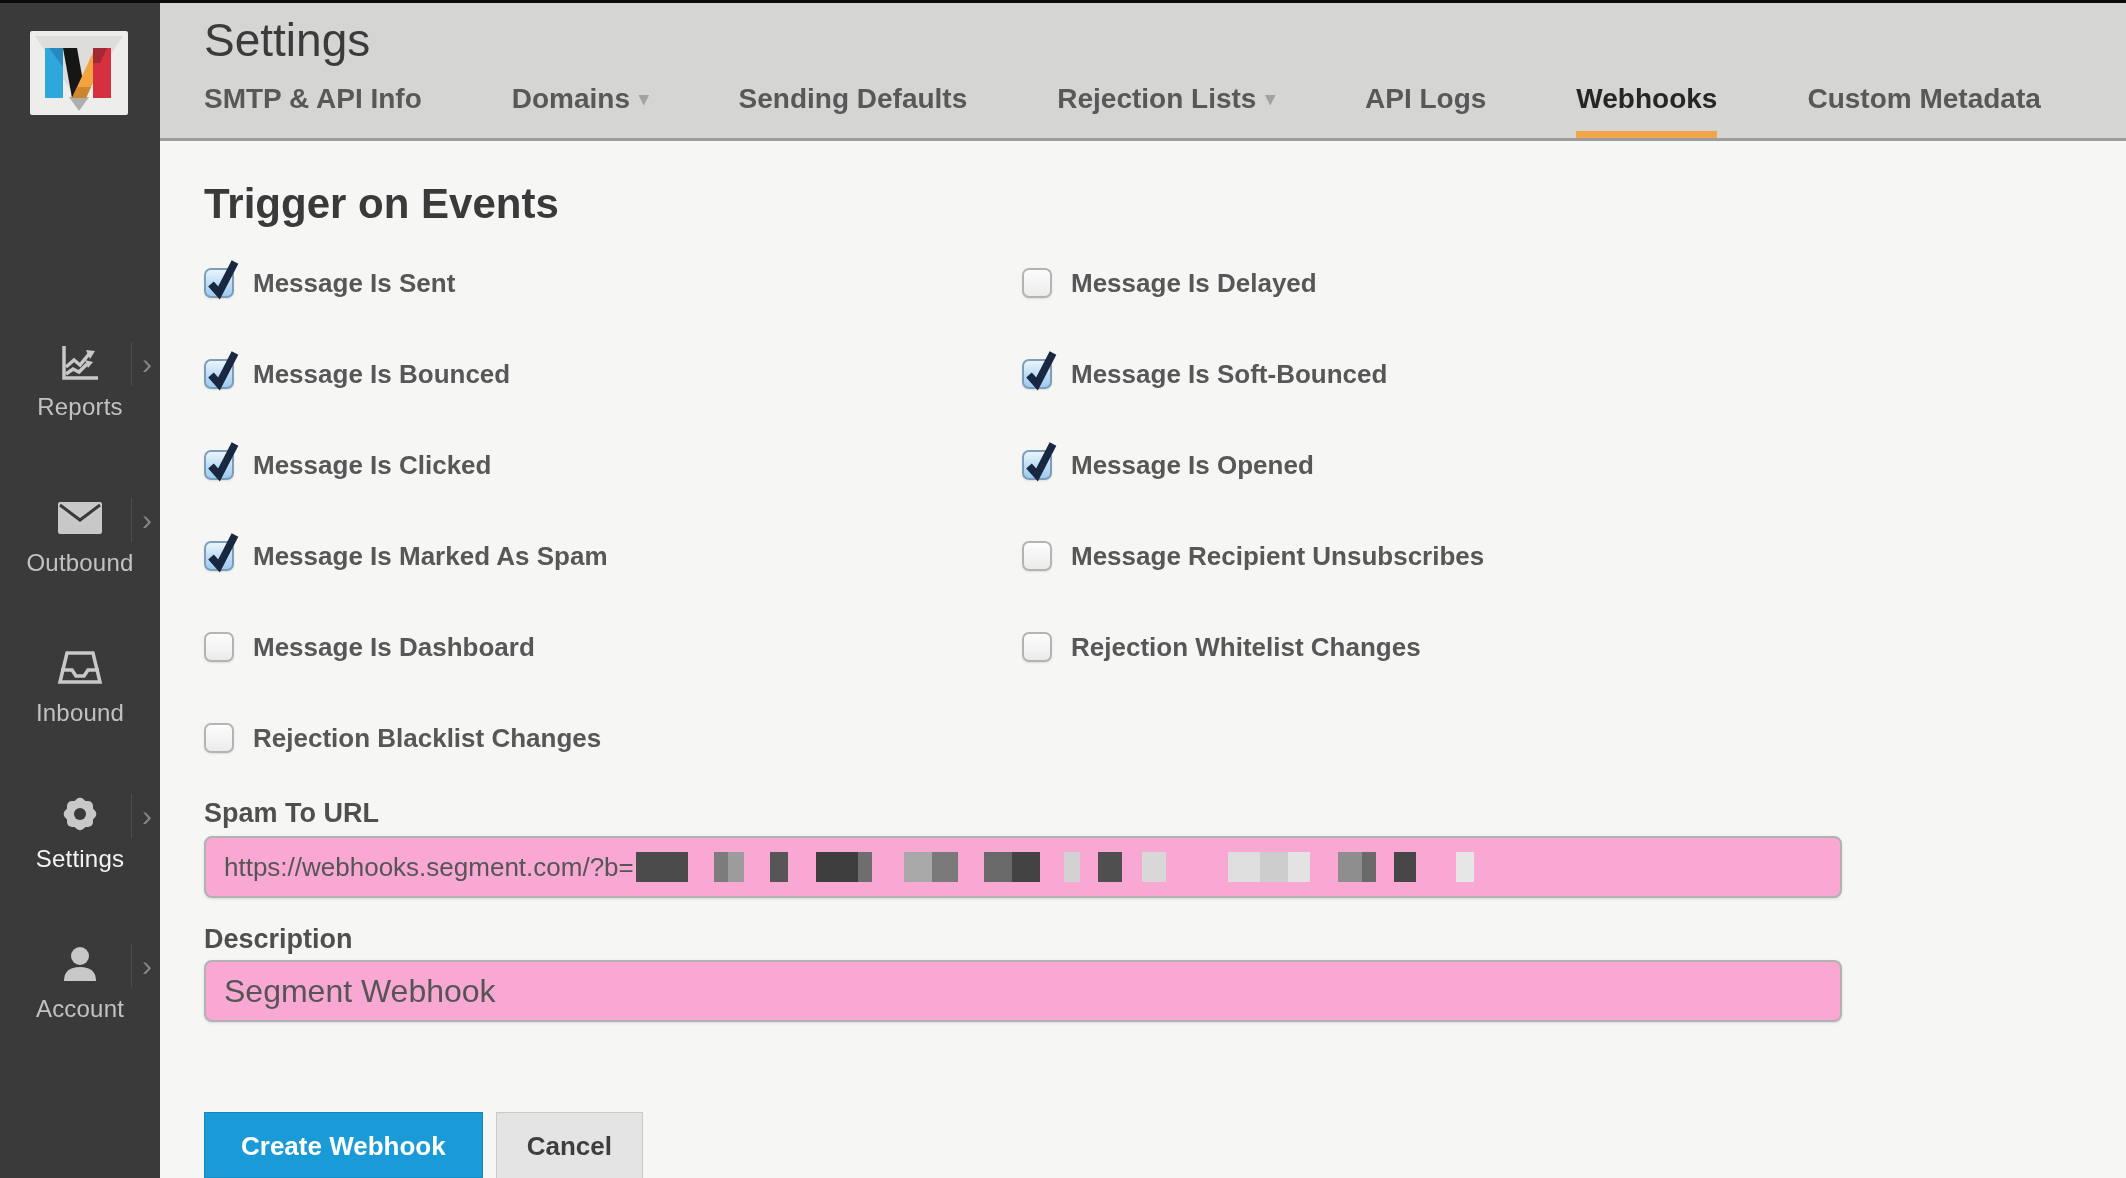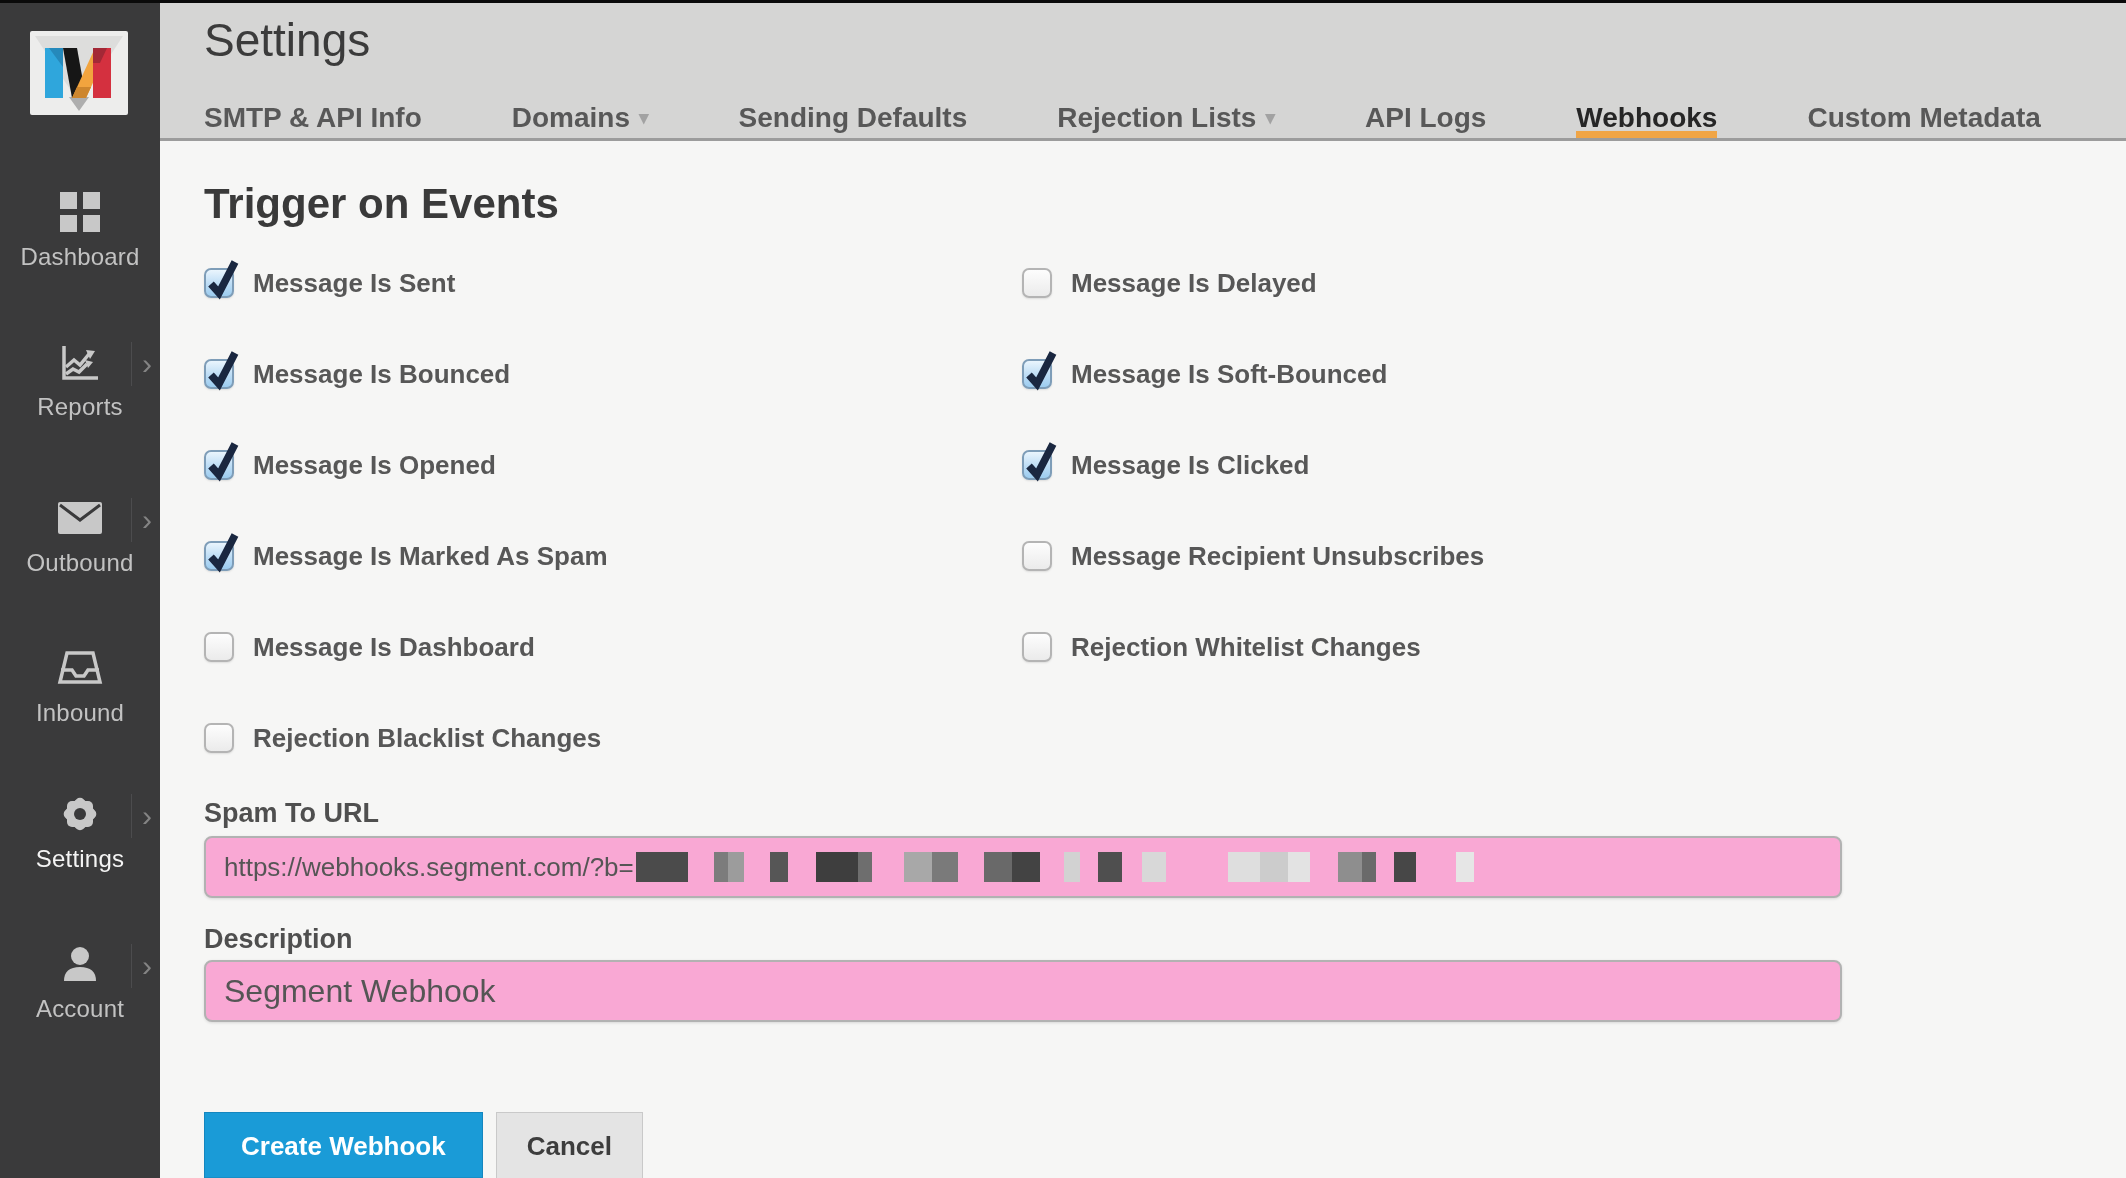--- a/index.html
+++ b/index.html
@@ -28,21 +28,21 @@
   .gear { position:relative; width:42px; height:42px; }
   .gear .sq { position:absolute; left:8px; top:8px; width:26px; height:26px; background:#c8c8c8; border-radius:5px; }
   .gear .sq.r { transform:rotate(45deg); }
   .gear .ring { position:absolute; left:7px; top:7px; width:28px; height:28px; background:#c8c8c8; border-radius:50%; }
   .gear .hole { position:absolute; left:15px; top:15px; width:12px; height:12px; background:#3a3a3b; border-radius:50%; }
 
   
   .header { position:absolute; top:3px; left:160px; right:0; height:138px; background:#d5d5d4; border-bottom:3px solid #9c9c9c; z-index:20; }
   .page-title { position:absolute; left:44px; top:10px; font-size:46px; font-weight:400; color:#3b3b3b; }
   .tabs { position:absolute; left:44px; bottom:0; display:flex; align-items:flex-end; }
-  .tab { position:relative; margin-right:90px; padding-bottom:4px; font-size:28px; font-weight:700; color:#585858; cursor:pointer; white-space:nowrap; }
+  .tab { position:relative; margin-right:90px; padding-bottom:23px; font-size:28px; font-weight:700; color:#585858; cursor:pointer; white-space:nowrap; }
   .tab .caret { font-size:19px; color:#a2a2a2; margin-left:9px; vertical-align:3px; }
   .tab.active { color:#262626; }
   .tab.active::after { content:""; position:absolute; left:0; right:0; bottom:0; height:7px; background:#f0a546; }
 
   
   .content { position:absolute; top:144px; left:160px; right:0; bottom:0; background:#f6f6f5; }
   .section-title { position:absolute; left:44px; top:36px; font-size:42px; font-weight:700; color:#3a3a3a; }
 
   .events-grid { position:absolute; left:44px; top:124px; display:grid; grid-template-columns:818px 940px; grid-auto-rows:91px; }
   .event { display:flex; align-items:flex-start; }
@@ -85,32 +85,20 @@
       <rect x="15" y="17" width="18" height="50" fill="#2fa6dc"></rect>
       <polygon points="19,17 33,17 33,36" fill="#2589bb"></polygon>
       <polygon points="33,17 47,17 56,67 42,67" fill="#161616"></polygon>
       <polygon points="42,67 56,67 79,17 65,17" fill="#f2a43e"></polygon>
       <polygon points="42,67 56,67 61,56 47,56" fill="#cd862e"></polygon>
       <rect x="63" y="17" width="18" height="50" fill="#d4303f"></rect>
       <polygon points="63,17 77,17 70,32 63,32" fill="#a32836"></polygon>
     </svg>
   </div>
 
-  <div class="side-item" style="top:186px;">
-    <div class="icon-wrap">
-        <div class="grid-icon">
-          <span></span>
-          <span></span>
-          <span></span>
-          <span></span>
-        </div>
-      </div>
-    <div class="side-label">Dashboard</div>
-
-  </div>
 
   <div class="side-item" style="top:336px;">
     <div class="icon-wrap">
       <svg width="44" height="44" viewBox="0 0 44 44">
         <path d="M6 6 V38 H40" stroke="#c8c8c8" stroke-width="3.5" fill="none"></path>
         <polyline points="8,27 16,20 22,25 31,14" stroke="#c8c8c8" stroke-width="3.5" fill="none"></polyline>
         <polygon points="28,10 37,11 32,19" fill="#c8c8c8"></polygon>
         <polyline points="8,34 15,29 21,32 29,24" stroke="#c8c8c8" stroke-width="3.5" fill="none"></polyline>
         <polygon points="27,20 35,22 30,28" fill="#c8c8c8"></polygon>
       </svg>
@@ -223,29 +211,29 @@
           </svg>
         </span>
       <span class="event-label">Message Is Soft-Bounced</span>
     </div>
     <div class="event">
       <span class="cb checked" aria-checked="true">
           <svg width="36" height="46" viewBox="0 0 36 46">
             <path d="M7 30 L15 39 L31 8" stroke="#1a2740" stroke-width="7.5" fill="none"></path>
           </svg>
         </span>
+      <span class="event-label">Message Is Clicked</span>
+    </div>
+    <div class="event">
+      <span class="cb checked" aria-checked="true">
+          <svg width="36" height="46" viewBox="0 0 36 46">
+            <path d="M7 30 L15 39 L31 8" stroke="#1a2740" stroke-width="7.5" fill="none"></path>
+          </svg>
+        </span>
       <span class="event-label">Message Is Opened</span>
-    </div>
-    <div class="event">
-      <span class="cb checked" aria-checked="true">
-          <svg width="36" height="46" viewBox="0 0 36 46">
-            <path d="M7 30 L15 39 L31 8" stroke="#1a2740" stroke-width="7.5" fill="none"></path>
-          </svg>
-        </span>
-      <span class="event-label">Message Is Clicked</span>
     </div>
     <div class="event">
       <span class="cb checked" aria-checked="true">
           <svg width="36" height="46" viewBox="0 0 36 46">
             <path d="M7 30 L15 39 L31 8" stroke="#1a2740" stroke-width="7.5" fill="none"></path>
           </svg>
         </span>
       <span class="event-label">Message Is Marked As Spam</span>
     </div>
     <div class="event">

